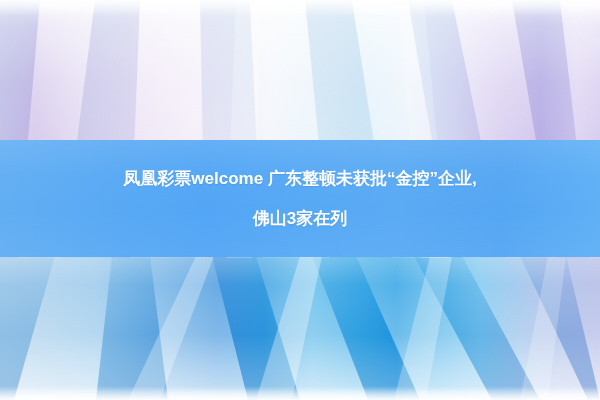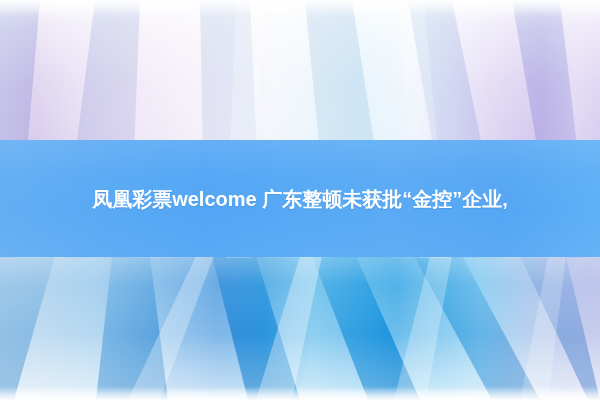--- a/index.html
+++ b/index.html
@@ -147,21 +147,21 @@
     left: 0; top: 0;
     width: 600px;
     height: 117px;
     display: flex;
     flex-direction: column;
     align-items: center;
     justify-content: center;
     text-align: center;
     color: #ffffff;
     font-weight: bold;
-    font-size: 20px;
+    font-size: 17px;
     line-height: 40px;
     letter-spacing: 0px;
     text-shadow: 0 1px 1px rgba(40,90,150,0.18);
     padding: 0 6px;
     box-sizing: border-box;
     white-space: nowrap;
   }
   .headline .line1 { display: block; }
   .headline .line2 { display: block; }
 </style>
@@ -234,16 +234,17 @@
     </div>
 
     <div class="top-fade"></div>
     <div class="bottom-fade"></div>
   </div>
 
   <div class="title-band">
     <div class="band-sheen"></div>
     <div class="headline">
       <span class="line1">凤凰彩票welcome 广东整顿未获批“金控”企业,</span>
+      <span class="line2">佛山3家在列</span>
     </div>
   </div>
 
 </div>
 
 </body></html>

